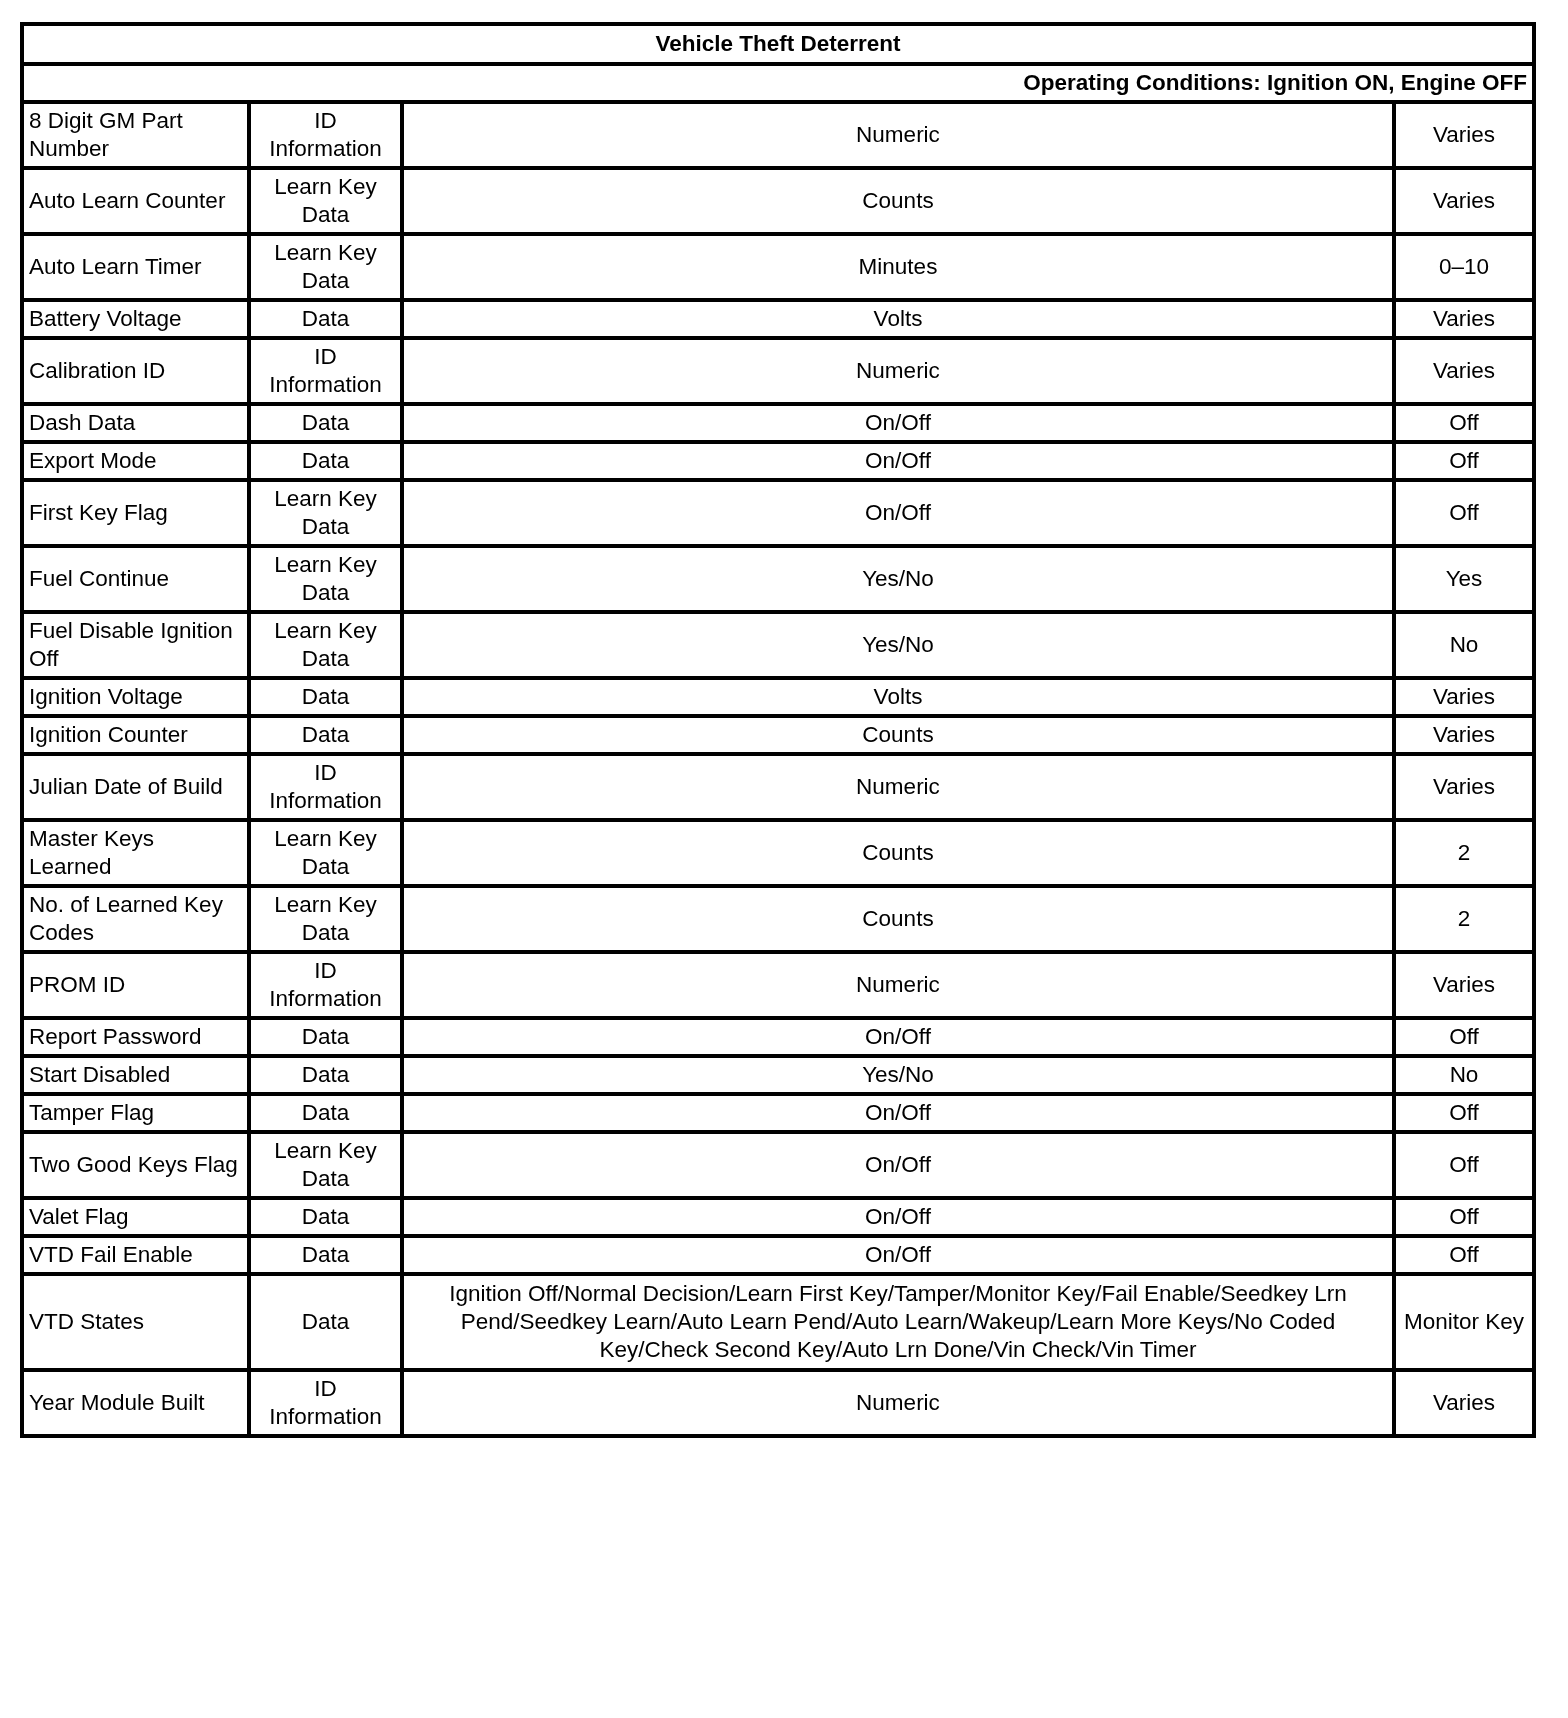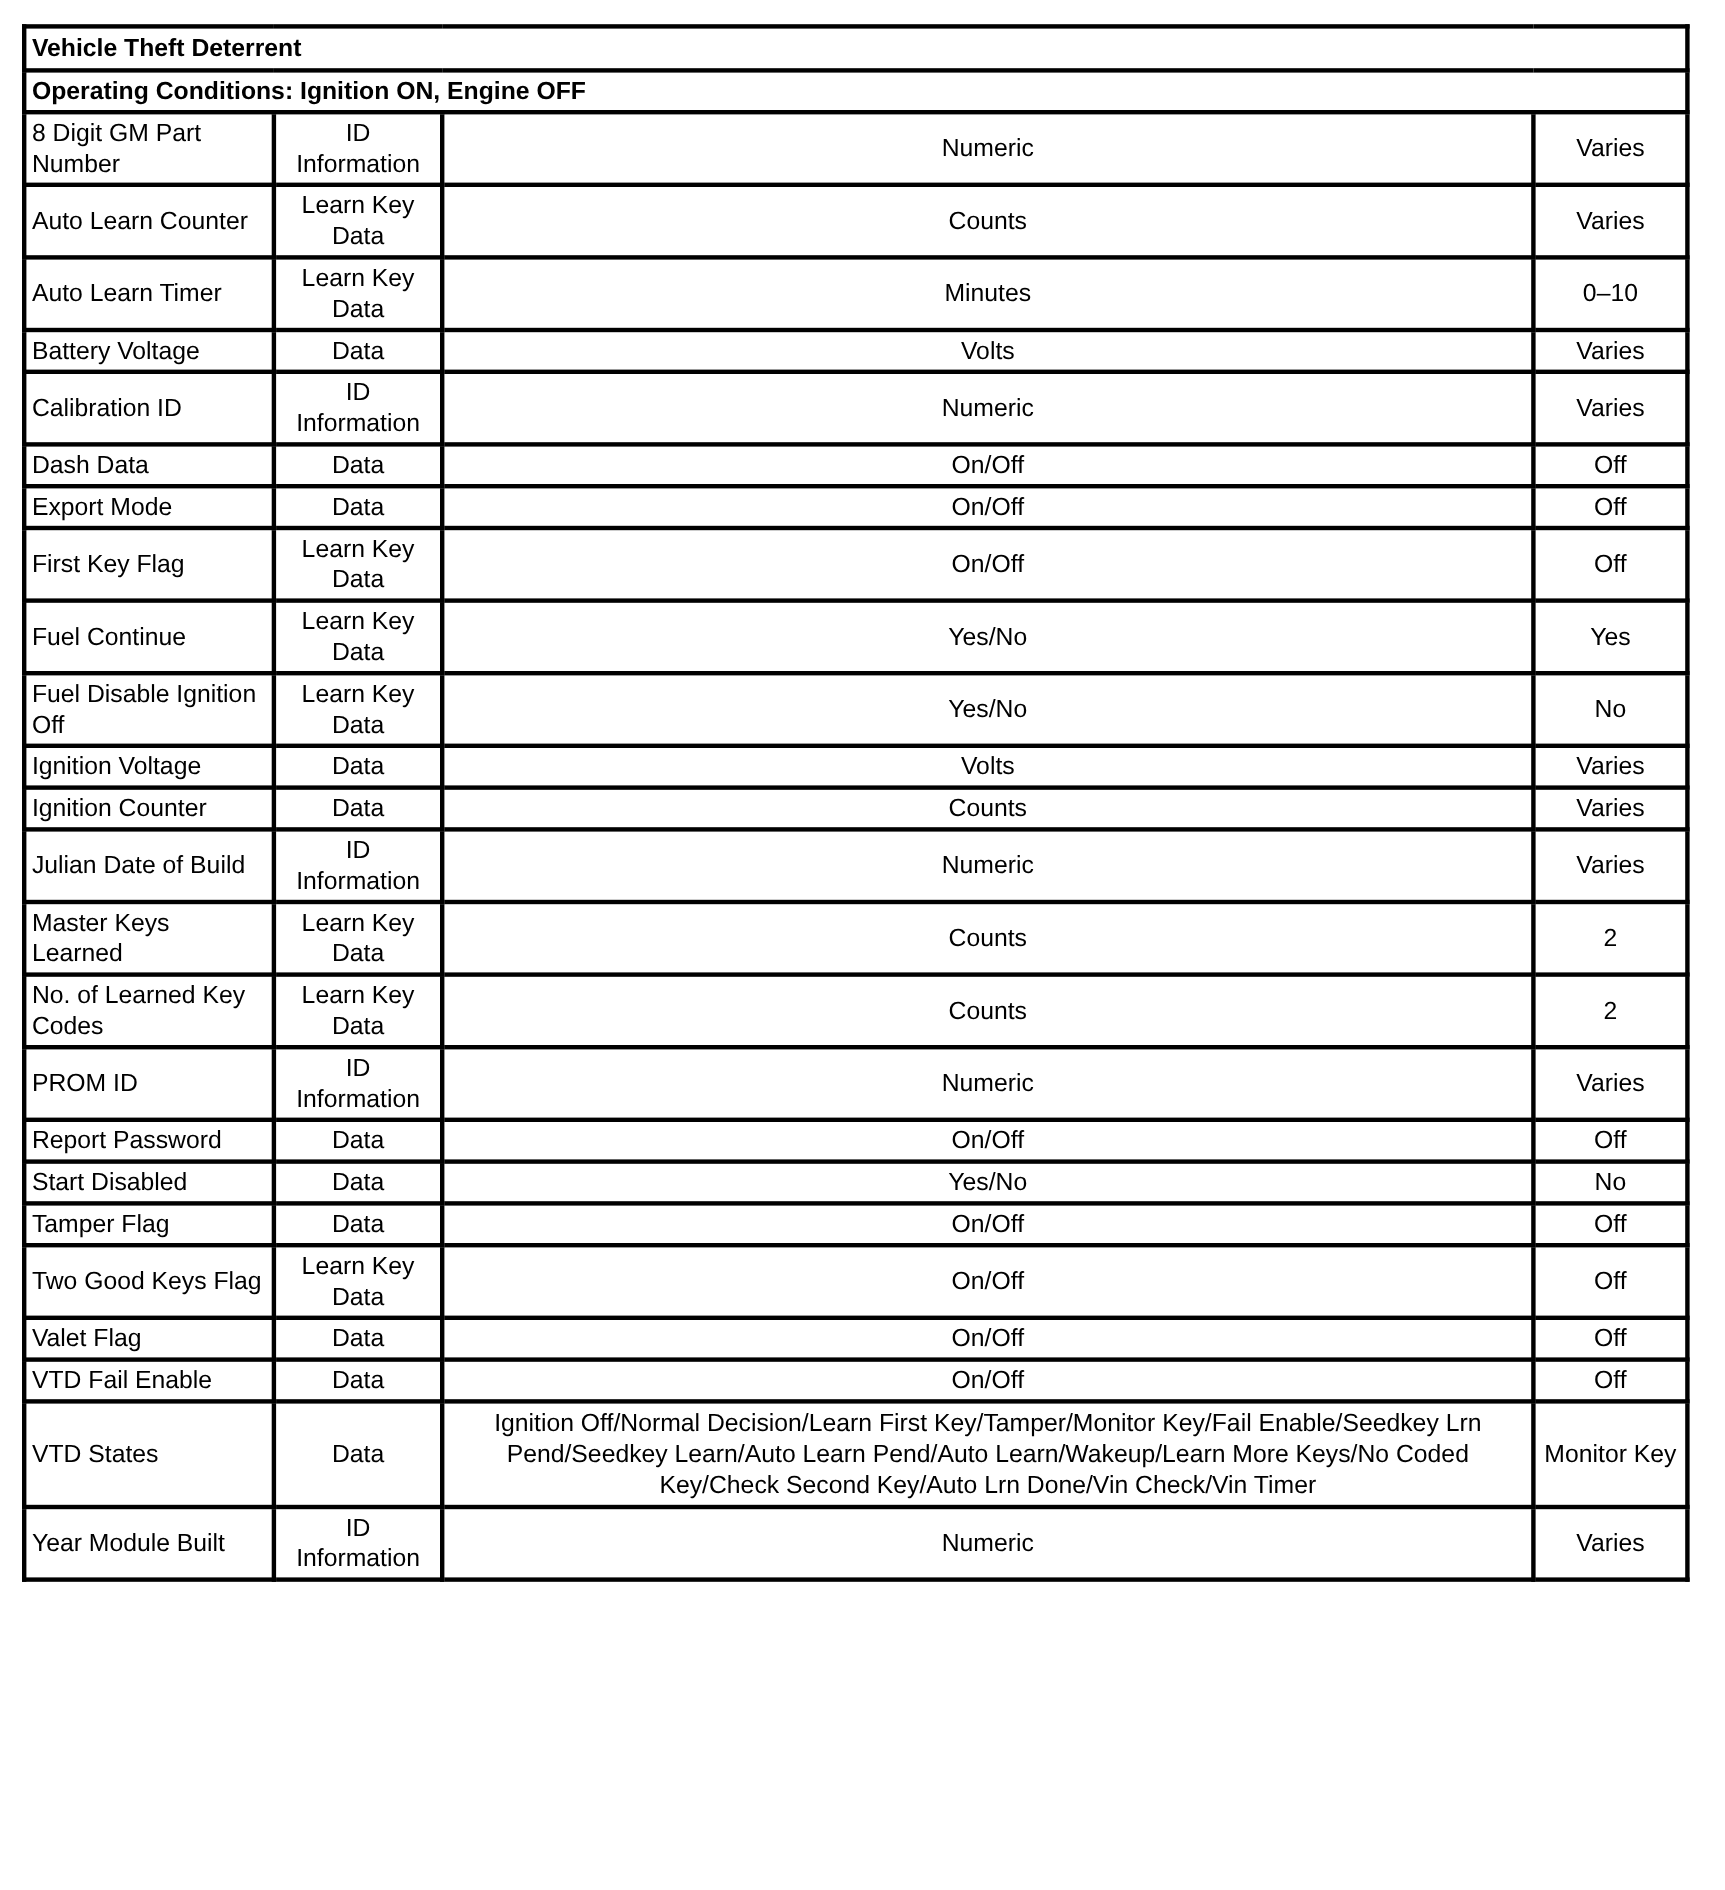--- a/index.html
+++ b/index.html
@@ -14,23 +14,23 @@
   }
   table.vtd td, table.vtd th {
     border: 4px solid #000;
     padding: 0 5px;
     vertical-align: middle;
   }
   col.c1 { width: 227px; }
   col.c2 { width: 153px; }
   col.c3 { width: 992px; }
   col.c4 { width: 140px; }
-  .title-row th { height: 36px; font-weight: bold; text-align: left; }
+  .title-row th { height: 36px; font-weight: bold; text-align: center; }
   .head-row th { height: 90px; font-weight: bold; text-align: center; vertical-align: bottom; padding-bottom: 2px; }
-  .cond-row th { height: 34px; font-weight: bold; text-align: left; }
+  .cond-row th { height: 34px; font-weight: bold; text-align: right; }
   td.param { text-align: left; padding-left: 3px; margin-left: 32px; }
   td.center { text-align: center; }
   tr.r2 td { height: 62px; }
   tr.r1 td { height: 34px; }
   tr.r3 td { height: 92px; }
   td.units-long { padding: 0 14px; line-height: 28px; text-align: center; }
 </style>
 </head>
 <body>
 

